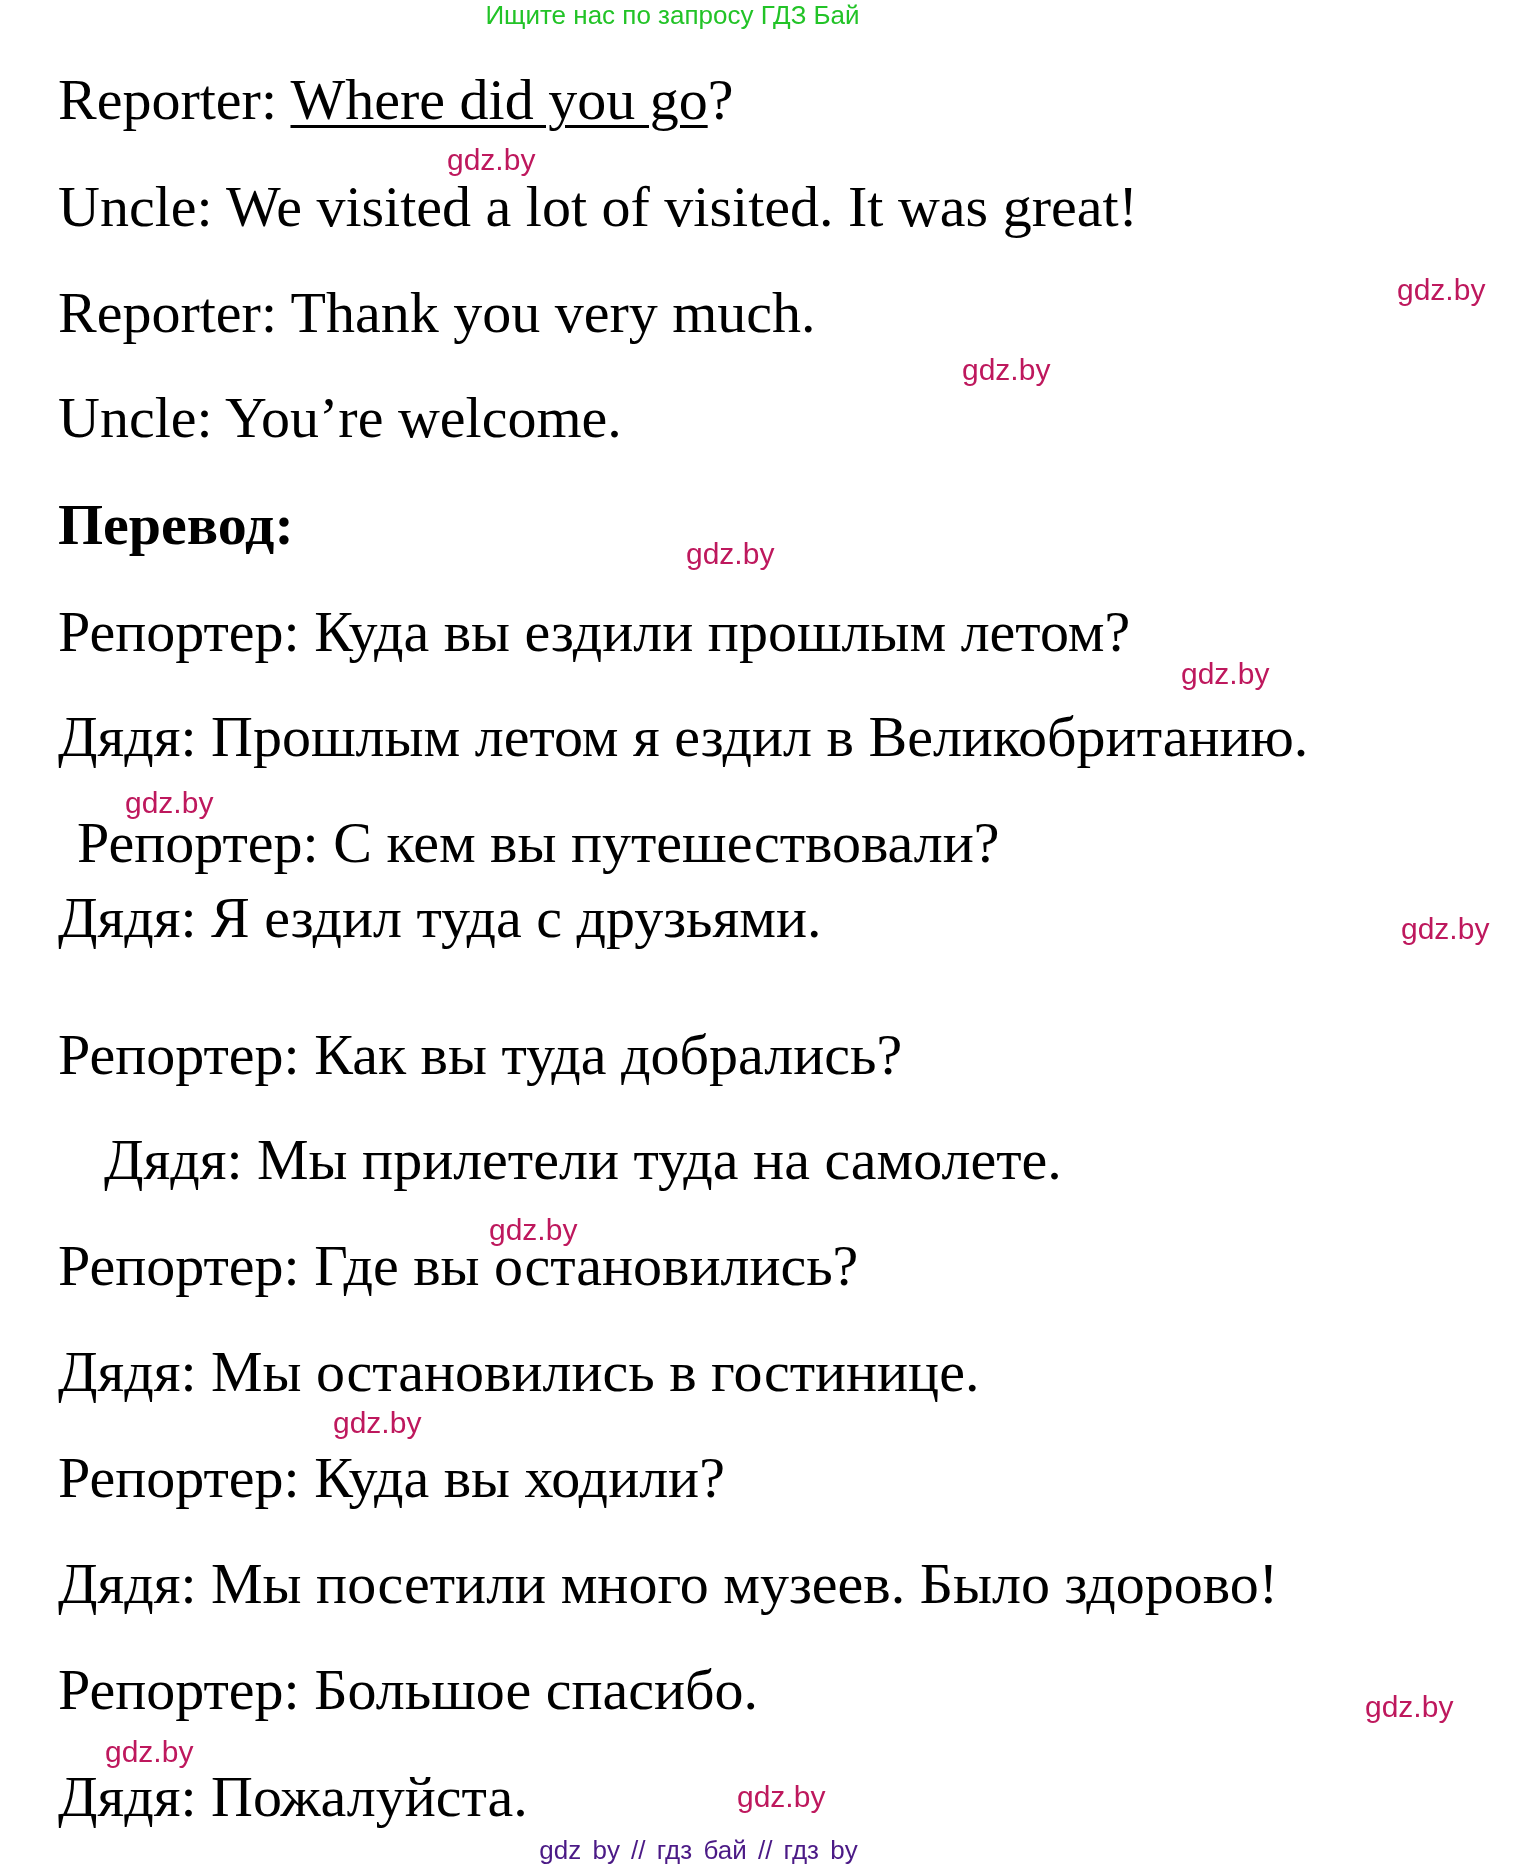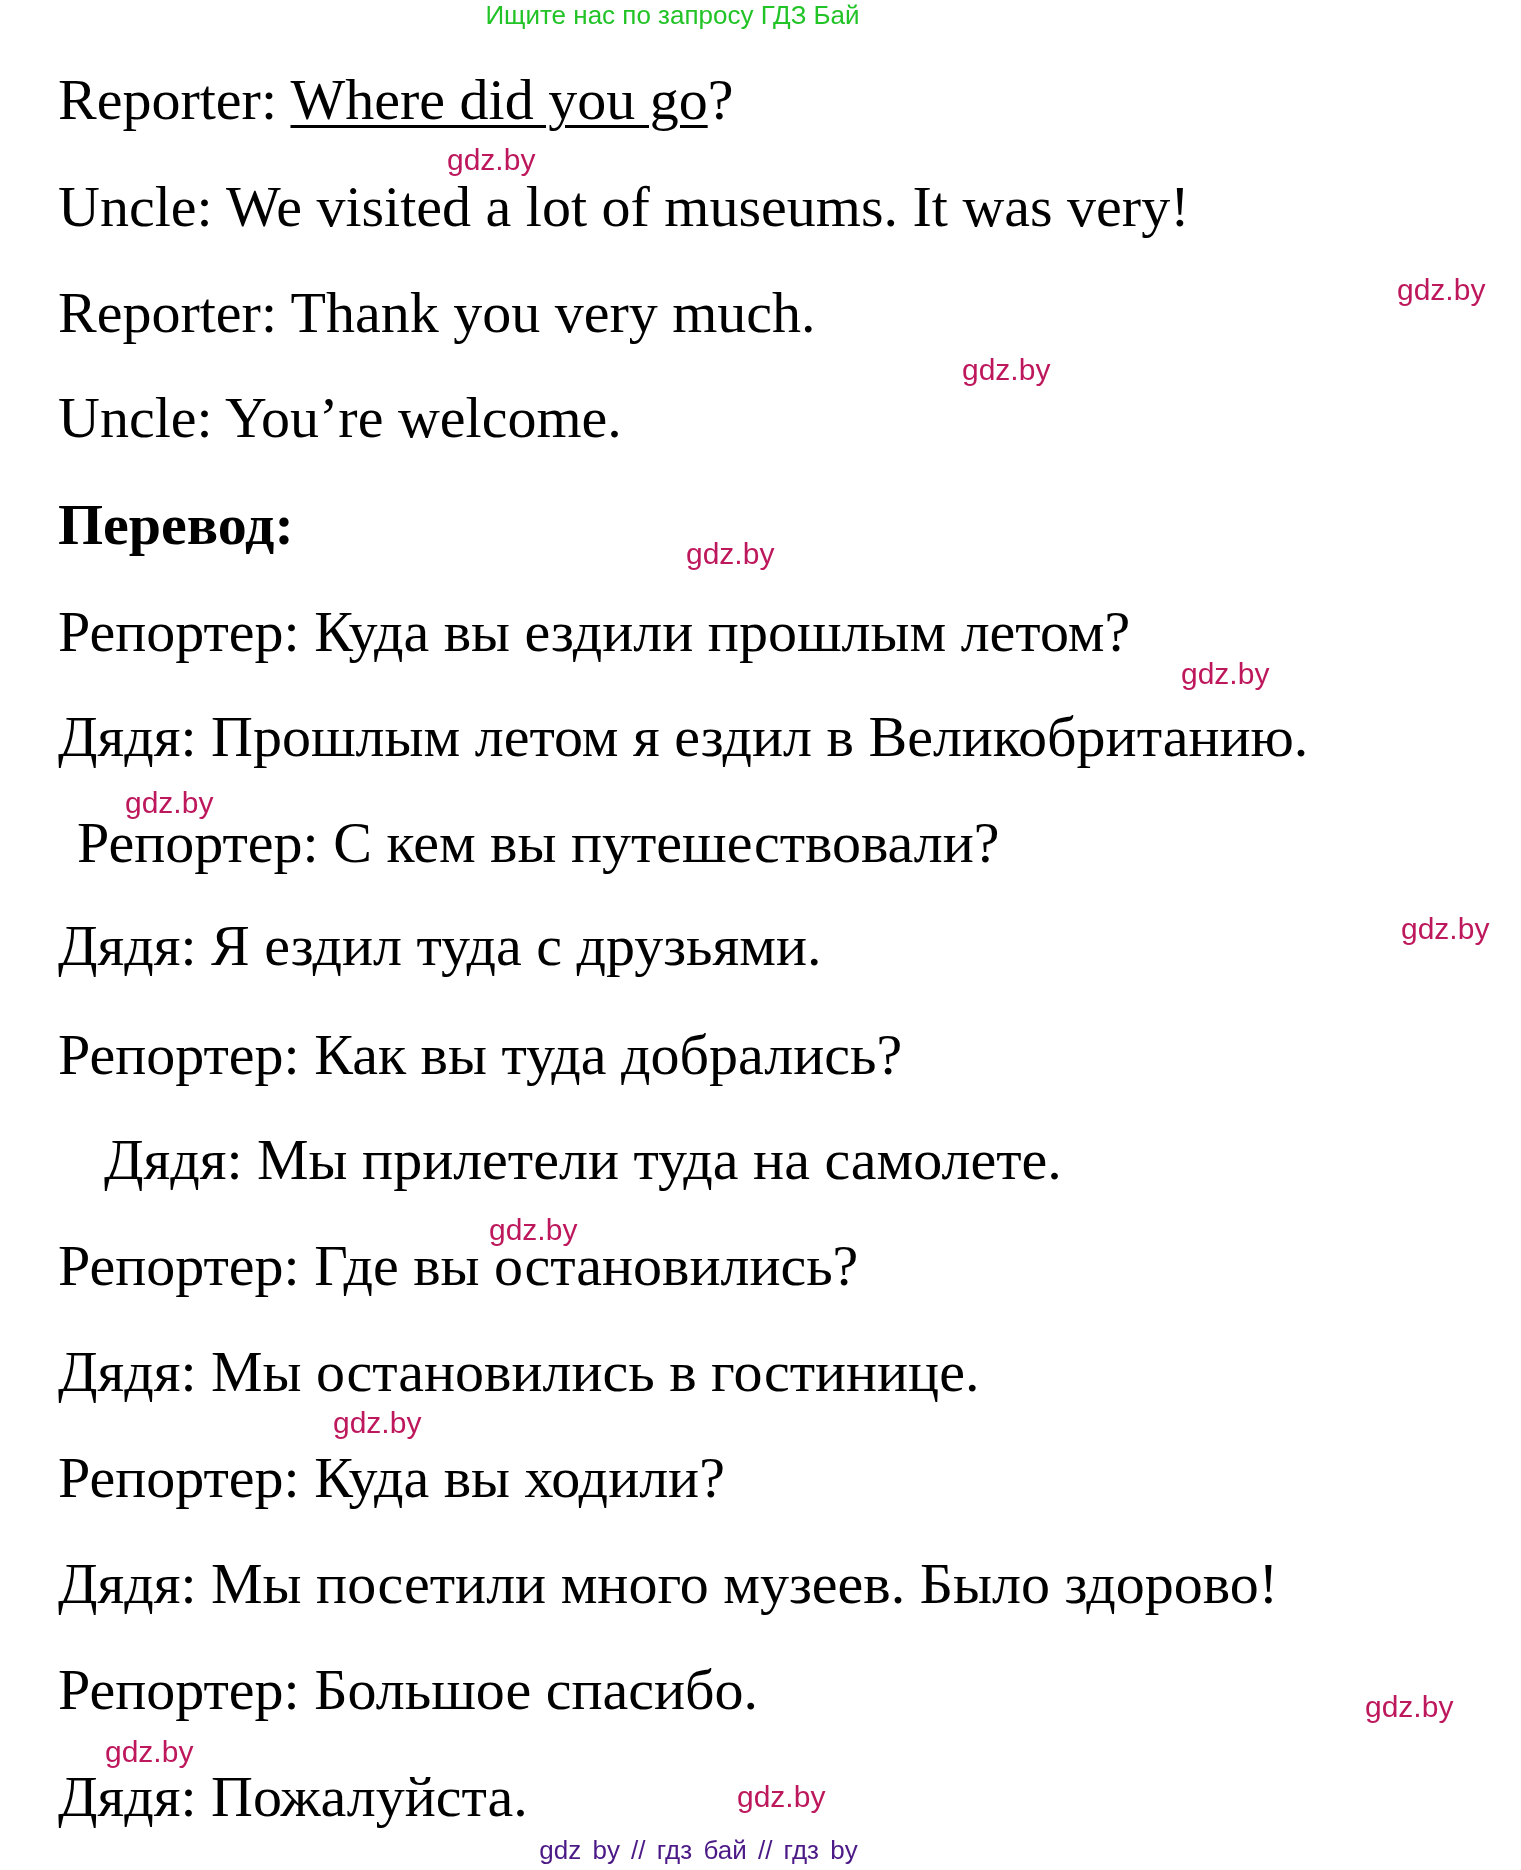--- a/index.html
+++ b/index.html
@@ -18,21 +18,21 @@
 <body>
 
 <div class="top-banner">Ищите нас по запросу ГДЗ Бай</div>
 
 <div class="line" style="top:68px;">
   <span>Reporter:</span>
   <span class="underlined">Where did you go</span><span>?</span>
 </div>
 <div class="line" style="top:175px;">
   <span>Uncle:</span>
-  <span>We visited a lot of museums. It was very!</span>
+  <span>We visited a lot of visited. It was great!</span>
 </div>
 <div class="line" style="top:281px;">
   <span>Reporter:</span>
   <span>Thank you very much.</span>
 </div>
 <div class="line" style="top:386px;">
   <span>Uncle:</span>
   <span>You’re welcome.</span>
 </div>
 
@@ -43,21 +43,21 @@
   <span>Куда вы ездили прошлым летом?</span>
 </div>
 <div class="line" style="top:705px;">
   <span>Дядя:</span>
   <span>Прошлым летом я ездил в Великобританию.</span>
 </div>
 <div class="line" style="top:811px;margin-left:19px;">
   <span>Репортер:</span>
   <span>С кем вы путешествовали?</span>
 </div>
-<div class="line" style="top:914px;text-align:right;">
+<div class="line" style="top:886px;text-align:right;">
   <span>Дядя:</span>
   <span>Я ездил туда с друзьями.</span>
 </div>
 <div class="line" style="top:1023px;">
   <span>Репортер:</span>
   <span>Как вы туда добрались?</span>
 </div>
 <div class="line" style="top:1128px;margin-left:46px;">
   <span>Дядя:</span>
   <span>Мы прилетели туда на самолете.</span>

